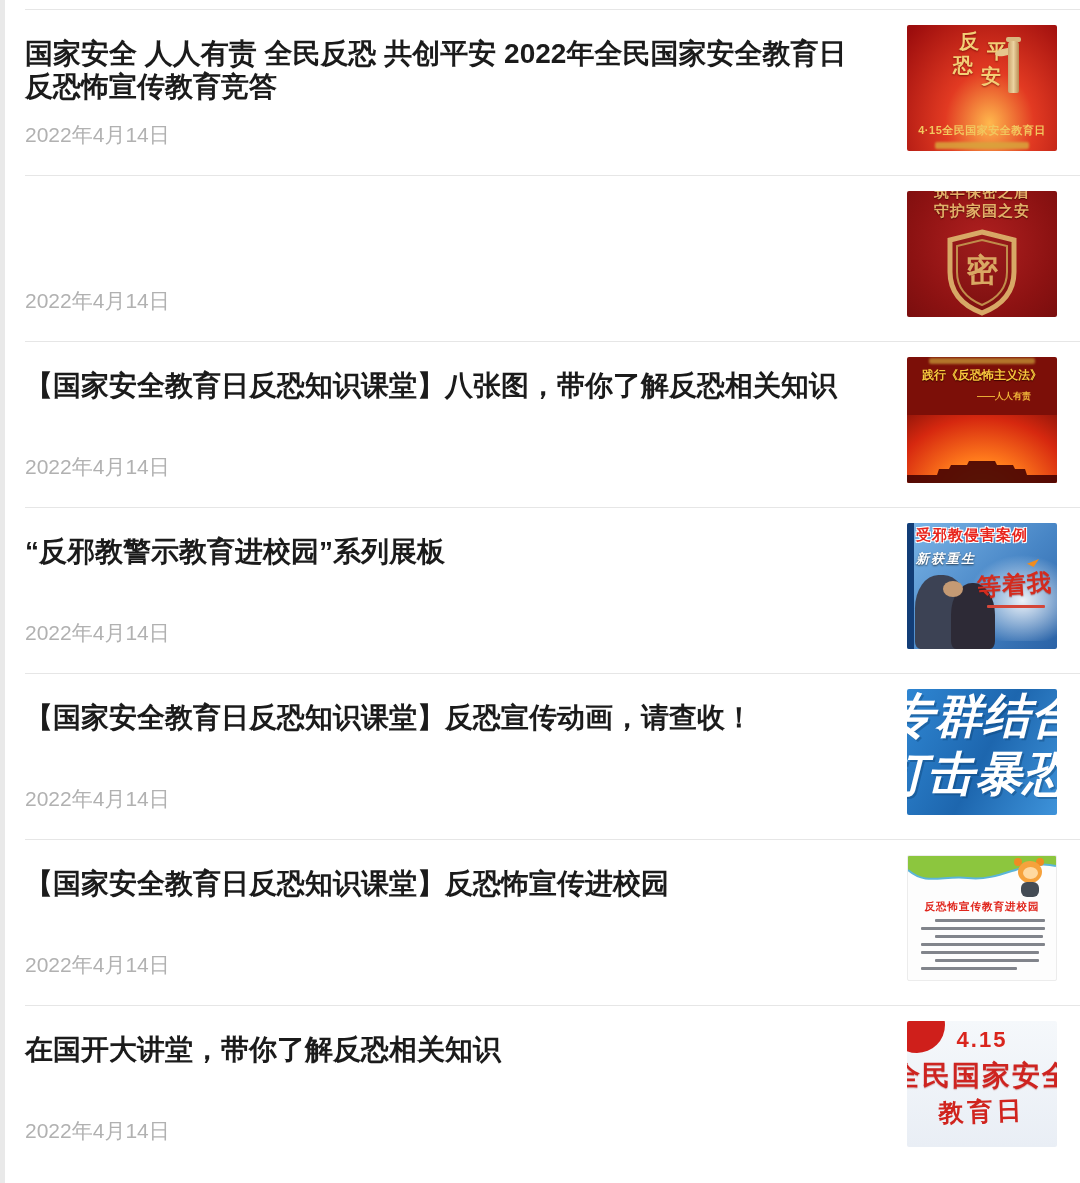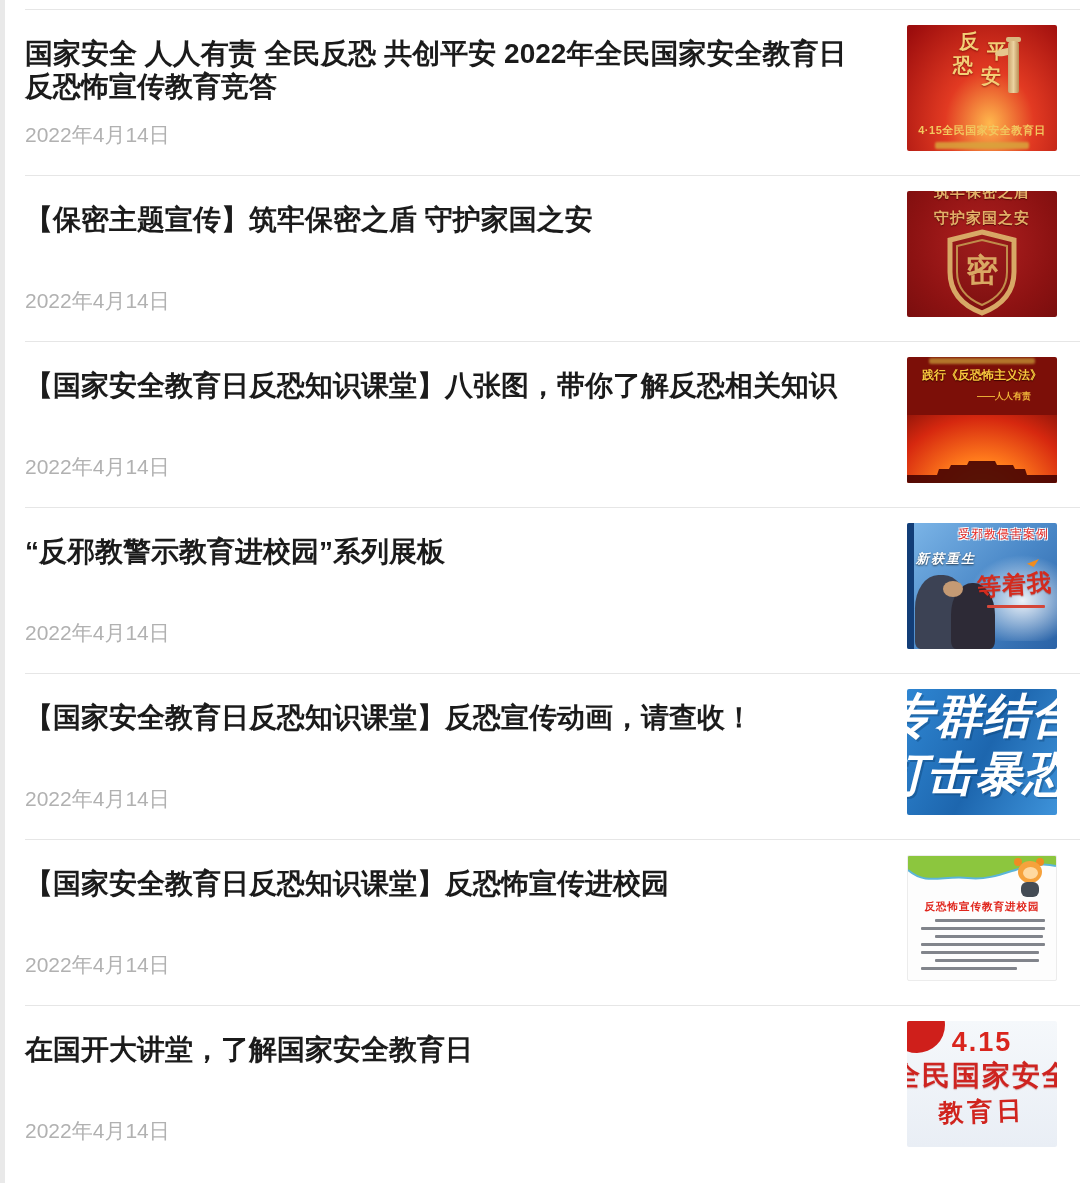--- a/index.html
+++ b/index.html
@@ -32,39 +32,39 @@
   .t1 .pillar { left:101px; top:16px; width:11px; height:52px; background:linear-gradient(90deg,#caa36c,#ecd3a0,#b98d55); border-radius:4px 4px 2px 2px; }
   .t1 .pillar-top { left:99px; top:12px; width:15px; height:5px; background:#d9b880; border-radius:2px; }
   .t1 .wing { left:88px; top:24px; width:16px; height:7px; background:#e6c68d; border-radius:70% 0 0 70%; transform:rotate(-12deg); }
   .t1 .caption { left:0; right:0; top:98px; text-align:center; color:#f2c75e; font-size:11px; font-weight:700; letter-spacing:.5px; }
   .t1 .caption2 { left:28px; top:117px; width:94px; height:7px; background:#d8a53c; opacity:.85; border-radius:2px; filter:blur(1px); }
 
   
   .t2 { background:radial-gradient(circle at 50% 42%, #b02020 0%, #8c1212 68%, #7a0e0e 100%); }
   .t2 .l1, .t2 .l2 { left:0; right:0; text-align:center; color:#e2b068; font-weight:700; font-size:15px; letter-spacing:1px; white-space:nowrap; text-shadow:0 1px 1px rgba(60,0,0,.7); }
   .t2 .l1 { top:-8px; }
-  .t2 .l2 { top:18px; }
+  .t2 .l2 { top:11px; }
   .t2 svg { left:37px; top:37px; }
   .t2 .shield-char { left:0; right:0; top:58px; text-align:center; color:#d9a863; font-size:32px; font-weight:700; }
 
   
   .t3 { background:#7c0f08; }
   .t3 .topbar { left:22px; top:1px; width:106px; height:6px; background:#caa03a; opacity:.7; border-radius:2px; filter:blur(1px); }
   .t3 .title { left:0; right:0; top:10px; text-align:center; color:#f7c83d; font-weight:700; font-size:12px; white-space:nowrap; text-shadow:0 1px 1px #3c0301; }
   .t3 .sub { right:26px; top:33px; color:#f0b63a; font-size:9px; font-weight:700;text-align:right; }
   .t3 .glow { left:-20px; right:-20px; bottom:-12px; height:80px;
     background:radial-gradient(ellipse at 50% 100%, #ffd23e 0%, #ff7a1c 32%, #d6280f 68%, rgba(214,40,15,0) 100%); }
   .t3 svg { left:0; bottom:0; }
 
   
   .t4 { background:linear-gradient(135deg,#7db6e8 0%, #4886c6 55%, #2a62a6 100%); }
   .t4 .wash { left:55px; top:28px; width:110px; height:90px; background:radial-gradient(ellipse at 55% 55%, rgba(255,255,255,.9), rgba(255,255,255,0) 65%); }
   .t4 .strip { left:0; top:0; bottom:0; width:7px; background:#123d77; }
-  .t4 .banner { left:9px; top:3px; color:#e8251d; font-size:12px; font-weight:400; letter-spacing:1px; white-space:nowrap;
-    text-shadow:1px 1px 0 #fff,-1px -1px 0 #fff,1px -1px 0 #fff,-1px 1px 0 #fff;margin-left:42px; }
+  .t4 .banner { left:9px; top:3px; color:#e8251d; font-size:15px; font-weight:700; letter-spacing:1px; white-space:nowrap;
+    text-shadow:1px 1px 0 #fff,-1px -1px 0 #fff,1px -1px 0 #fff,-1px 1px 0 #fff; }
   .t4 .sub { left:9px; top:27px; color:#fff; font-size:13px; font-weight:700; font-family:"Liberation Serif","DejaVu Serif",serif; text-shadow:0 1px 2px rgba(0,0,0,.65); letter-spacing:2px;font-style:italic; }
   .t4 .ph1 { left:8px; top:52px; width:52px; height:74px; background:#3c4254; border-radius:45% 45% 10% 10%; }
   .t4 .ph2 { left:44px; top:60px; width:44px; height:66px; background:#2d2a36; border-radius:48% 48% 12% 12%; }
   .t4 .ph3 { left:36px; top:58px; width:20px; height:16px; background:#c49a74; border-radius:50%; }
   .t4 .callig { right:5px; top:46px; color:#d42b1e; font-size:24px; font-weight:800; transform:rotate(-4deg); letter-spacing:1px; text-shadow:0 1px 1px rgba(120,20,10,.35); }
   .t4 .bird { right:18px; top:36px; width:12px; height:8px; background:#f08c1e; clip-path:polygon(0 60%,100% 0,55% 100%); }
   .t4 .redline { right:12px; top:82px; width:58px; height:3px; background:#d4473a; border-radius:1px; }
 
   
   .t5 { background:linear-gradient(118deg,#2f86d2 0%, #1d66ae 52%, #3e93da 100%);text-align:center; }
@@ -85,21 +85,21 @@
   .t6 .lines { left:13px; right:13px; top:63px; position:absolute; }
   .t6 .lines i { position:static; display:block; height:3px; background:#6b6f77; border-radius:1px; margin-bottom:5px; opacity:.85; }
   .t6 .lines .ind { margin-left:14px; }
   .t6 .lines .w1 { width:110px; } .t6 .lines .w2 { width:124px; } .t6 .lines .w3 { width:108px; }
   .t6 .lines .w4 { width:124px; } .t6 .lines .w5 { width:118px; } .t6 .lines .w6 { width:104px; }
   .t6 .lines .w7 { width:96px; }
 
   
   .t7 { background:linear-gradient(180deg,#f5f8fb 0%, #e9eef5 100%); }
   .t7 .corner { left:-18px; top:-24px; width:56px; height:56px; background:#cf1f1b; border-radius:50%; }
-  .t7 .num { left:0; right:0; top:6px; text-align:center; color:#d9251d; font-size:27px; font-weight:800; letter-spacing:2px; }
+  .t7 .num { left:0; right:0; top:6px; text-align:center; color:#d9251d; font-size:22px; font-weight:800; letter-spacing:2px; }
   .t7 .l1 { left:50%; top:36px; transform:translateX(-50%); white-space:nowrap; color:#ce2420; font-size:28px; font-weight:800; letter-spacing:2px; text-shadow:0 1px 1px rgba(150,20,15,.3); }
   .t7 .l2 { left:0; right:0; top:74px; text-align:center; color:#d0241e; font-size:25px; font-weight:800; letter-spacing:4px; transform:rotate(-2deg); }
 </style>
 </head>
 <body>
 
 <div class="left-edge"></div>
 
 <main class="list">
 
@@ -116,21 +116,20 @@
       <span class="wing"></span>
       <span class="pillar-top"></span>
       <span class="pillar"></span>
       <span class="caption">4·15全民国家安全教育日</span>
       <span class="caption2"></span>
     </div>
   </article>
 
   <article class="article">
     <div class="article-text">
-      <h2 class="article-title">【保密主题宣传】筑牢保密之盾 守护家国之安</h2>
       <div class="article-date">2022年4月14日</div>
     </div>
     <div class="thumb t2">
       <span class="l1">筑牢保密之盾</span>
       <span class="l2">守护家国之安</span>
       <svg width="76" height="88" viewBox="0 0 76 88">
         <path d="M38 4 L70 12 V44 C70 66 56 78 38 85 C20 78 6 66 6 44 V12 Z" fill="rgba(0,0,0,0.10)" stroke="#d8a866" stroke-width="5"></path>
         <path d="M38 12 L63 18 V44 C63 61 52 71 38 77 C24 71 13 61 13 44 V18 Z" fill="none" stroke="#c08c4a" stroke-width="2"></path>
       </svg>
       <span class="shield-char">密</span>
@@ -206,21 +205,21 @@
           <i class="w4"></i>
         <i class="w5"></i>
           <i class="ind w6"></i>
           <i class="w7"></i>
       </span>
     </div>
   </article>
 
   <article class="article">
     <div class="article-text">
-      <h2 class="article-title">在国开大讲堂，了解国家安全教育日</h2>
+      <h2 class="article-title">在国开大讲堂，带你了解反恐相关知识</h2>
       <div class="article-date">2022年4月14日</div>
     </div>
     <div class="thumb t7">
       <span class="corner"></span>
       <span class="num">4.15</span>
       <span class="l1">全民国家安全</span>
       <span class="l2">教育日</span>
     </div>
   </article>
 

